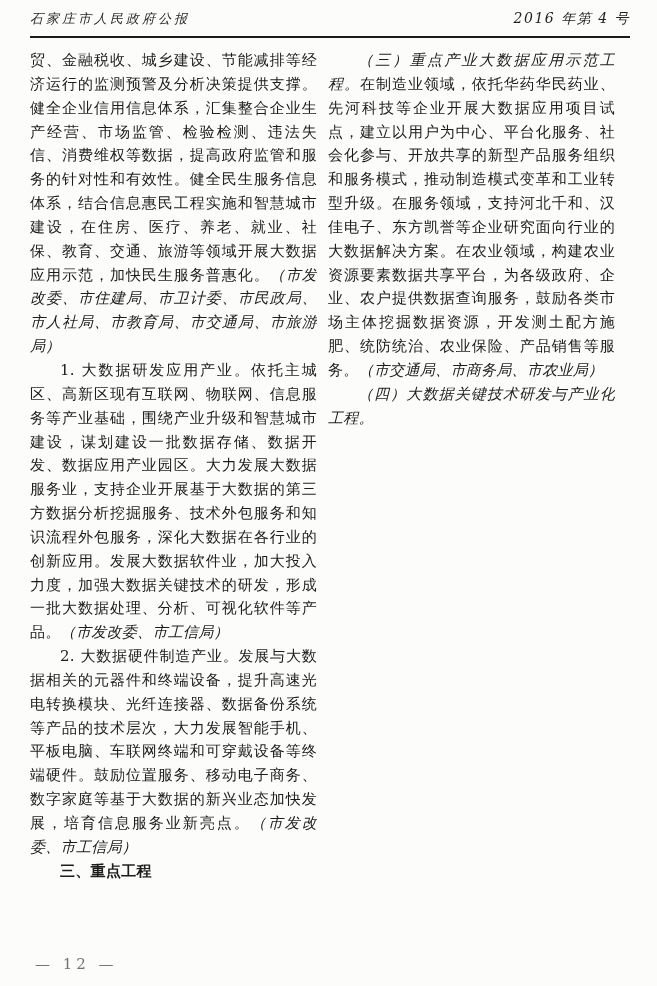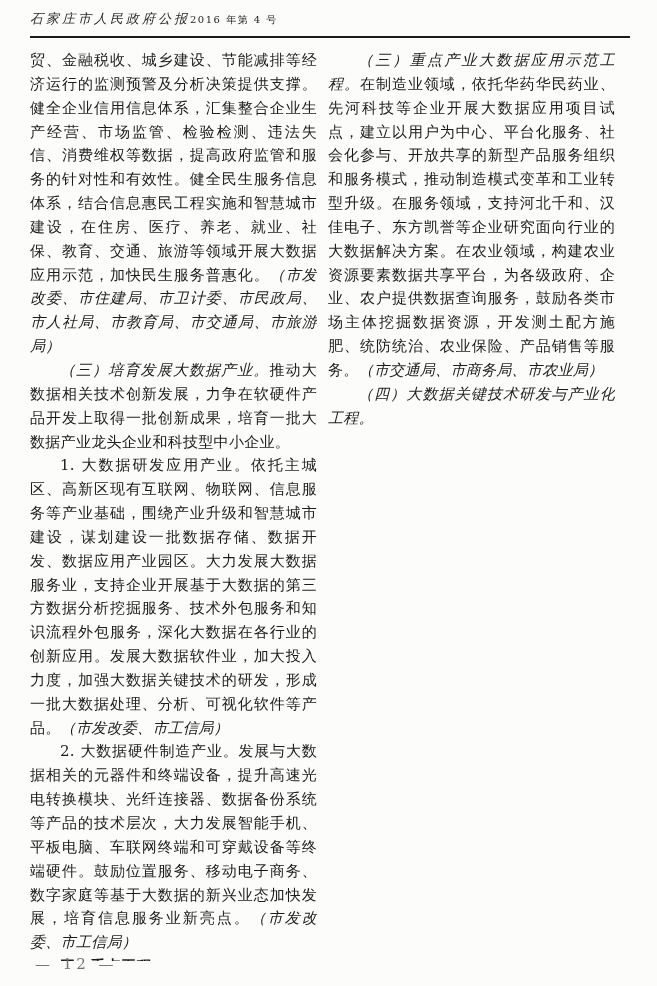--- a/index.html
+++ b/index.html
@@ -13,34 +13,35 @@
     height: 986px;
     box-sizing: border-box;
     background: #fcfcfa;
     color: #1c1c1c;
     font-family: "DejaVu Serif", "Liberation Serif", serif;
     padding: 10px 27px 0 30px;
     overflow: hidden;
   }
   .masthead {
     display: flex;
-    justify-content: flex-start;
+    justify-content: space-between;
     align-items: baseline;
     height: 22px;
   }
   .masthead .title {
     font-style: italic;
     font-size: 13px;
     letter-spacing: 3px;
     color: #2a2a2a;
   }
   .masthead .issue {
-    font-size: 10px;
+    font-size: 14px;
     letter-spacing: 1.5px;
     color: #222;
+    font-style: italic;
   }
   .rule {
     height: 2px;
     background: #1b1b1b;
     margin-top: 4px;
   }
   .columns {
     display: flex;
     gap: 11px;
     margin-top: 11px;
@@ -88,21 +89,20 @@
     <span class="title">石家庄市人民政府公报</span>
     <span class="issue">2016 年第 4 号</span>
   </div>
 
   <div class="rule"></div>
 
   <div class="columns">
 
     <div class="col">
       <p class="para noindent"><span>贸、金融税收、城乡建设、节能减排等经济运行的监测预警及分析决策提供支撑。健全企业信用信息体系，汇集整合企业生产经营、市场监管、检验检测、违法失信、消费维权等数据，提高政府监管和服务的针对性和有效性。健全民生服务信息体系，结合信息惠民工程实施和智慧城市建设，在住房、医疗、养老、就业、社保、教育、交通、旅游等领域开展大数据应用示范，加快民生服务普惠化。</span><span class="kai">（市发改委、市住建局、市卫计委、市民政局、市人社局、市教育局、市交通局、市旅游局）</span></p>
-      <p class="para"><span class="kai">（三）培育发展大数据产业。</span><span>推动大数据相关技术创新发展，力争在软硬件产品开发上取得一批创新成果，培育一批大数据产业龙头企业和科技型中小企业。</span></p>
       <p class="para"><span>1. 大数据研发应用产业。依托主城区、高新区现有互联网、物联网、信息服务等产业基础，围绕产业升级和智慧城市建设，谋划建设一批数据存储、数据开发、数据应用产业园区。大力发展大数据服务业，支持企业开展基于大数据的第三方数据分析挖掘服务、技术外包服务和知识流程外包服务，深化大数据在各行业的创新应用。发展大数据软件业，加大投入力度，加强大数据关键技术的研发，形成一批大数据处理、分析、可视化软件等产品。</span><span class="kai">（市发改委、市工信局）</span></p>
       <p class="para"><span>2. 大数据硬件制造产业。发展与大数据相关的元器件和终端设备，提升高速光电转换模块、光纤连接器、数据备份系统等产品的技术层次，大力发展智能手机、平板电脑、车联网终端和可穿戴设备等终端硬件。鼓励位置服务、移动电子商务、数字家庭等基于大数据的新兴业态加快发展，培育信息服务业新亮点。</span><span class="kai">（市发改委、市工信局）</span></p>
       <p class="para"><span class="bold-head">三、重点工程</span></p>
 
     </div>
 
     <div class="col">
       <p class="para"><span class="kai">（三）重点产业大数据应用示范工程。</span><span>在制造业领域，依托华药华民药业、先河科技等企业开展大数据应用项目试点，建立以用户为中心、平台化服务、社会化参与、开放共享的新型产品服务组织和服务模式，推动制造模式变革和工业转型升级。在服务领域，支持河北千和、汉佳电子、东方凯誉等企业研究面向行业的大数据解决方案。在农业领域，构建农业资源要素数据共享平台，为各级政府、企业、农户提供数据查询服务，鼓励各类市场主体挖掘数据资源，开发测土配方施肥、统防统治、农业保险、产品销售等服务。</span><span class="kai">（市交通局、市商务局、市农业局）</span></p>
       <p class="para"><span class="kai">（四）大数据关键技术研发与产业化工程。</span></p>
     </div>

